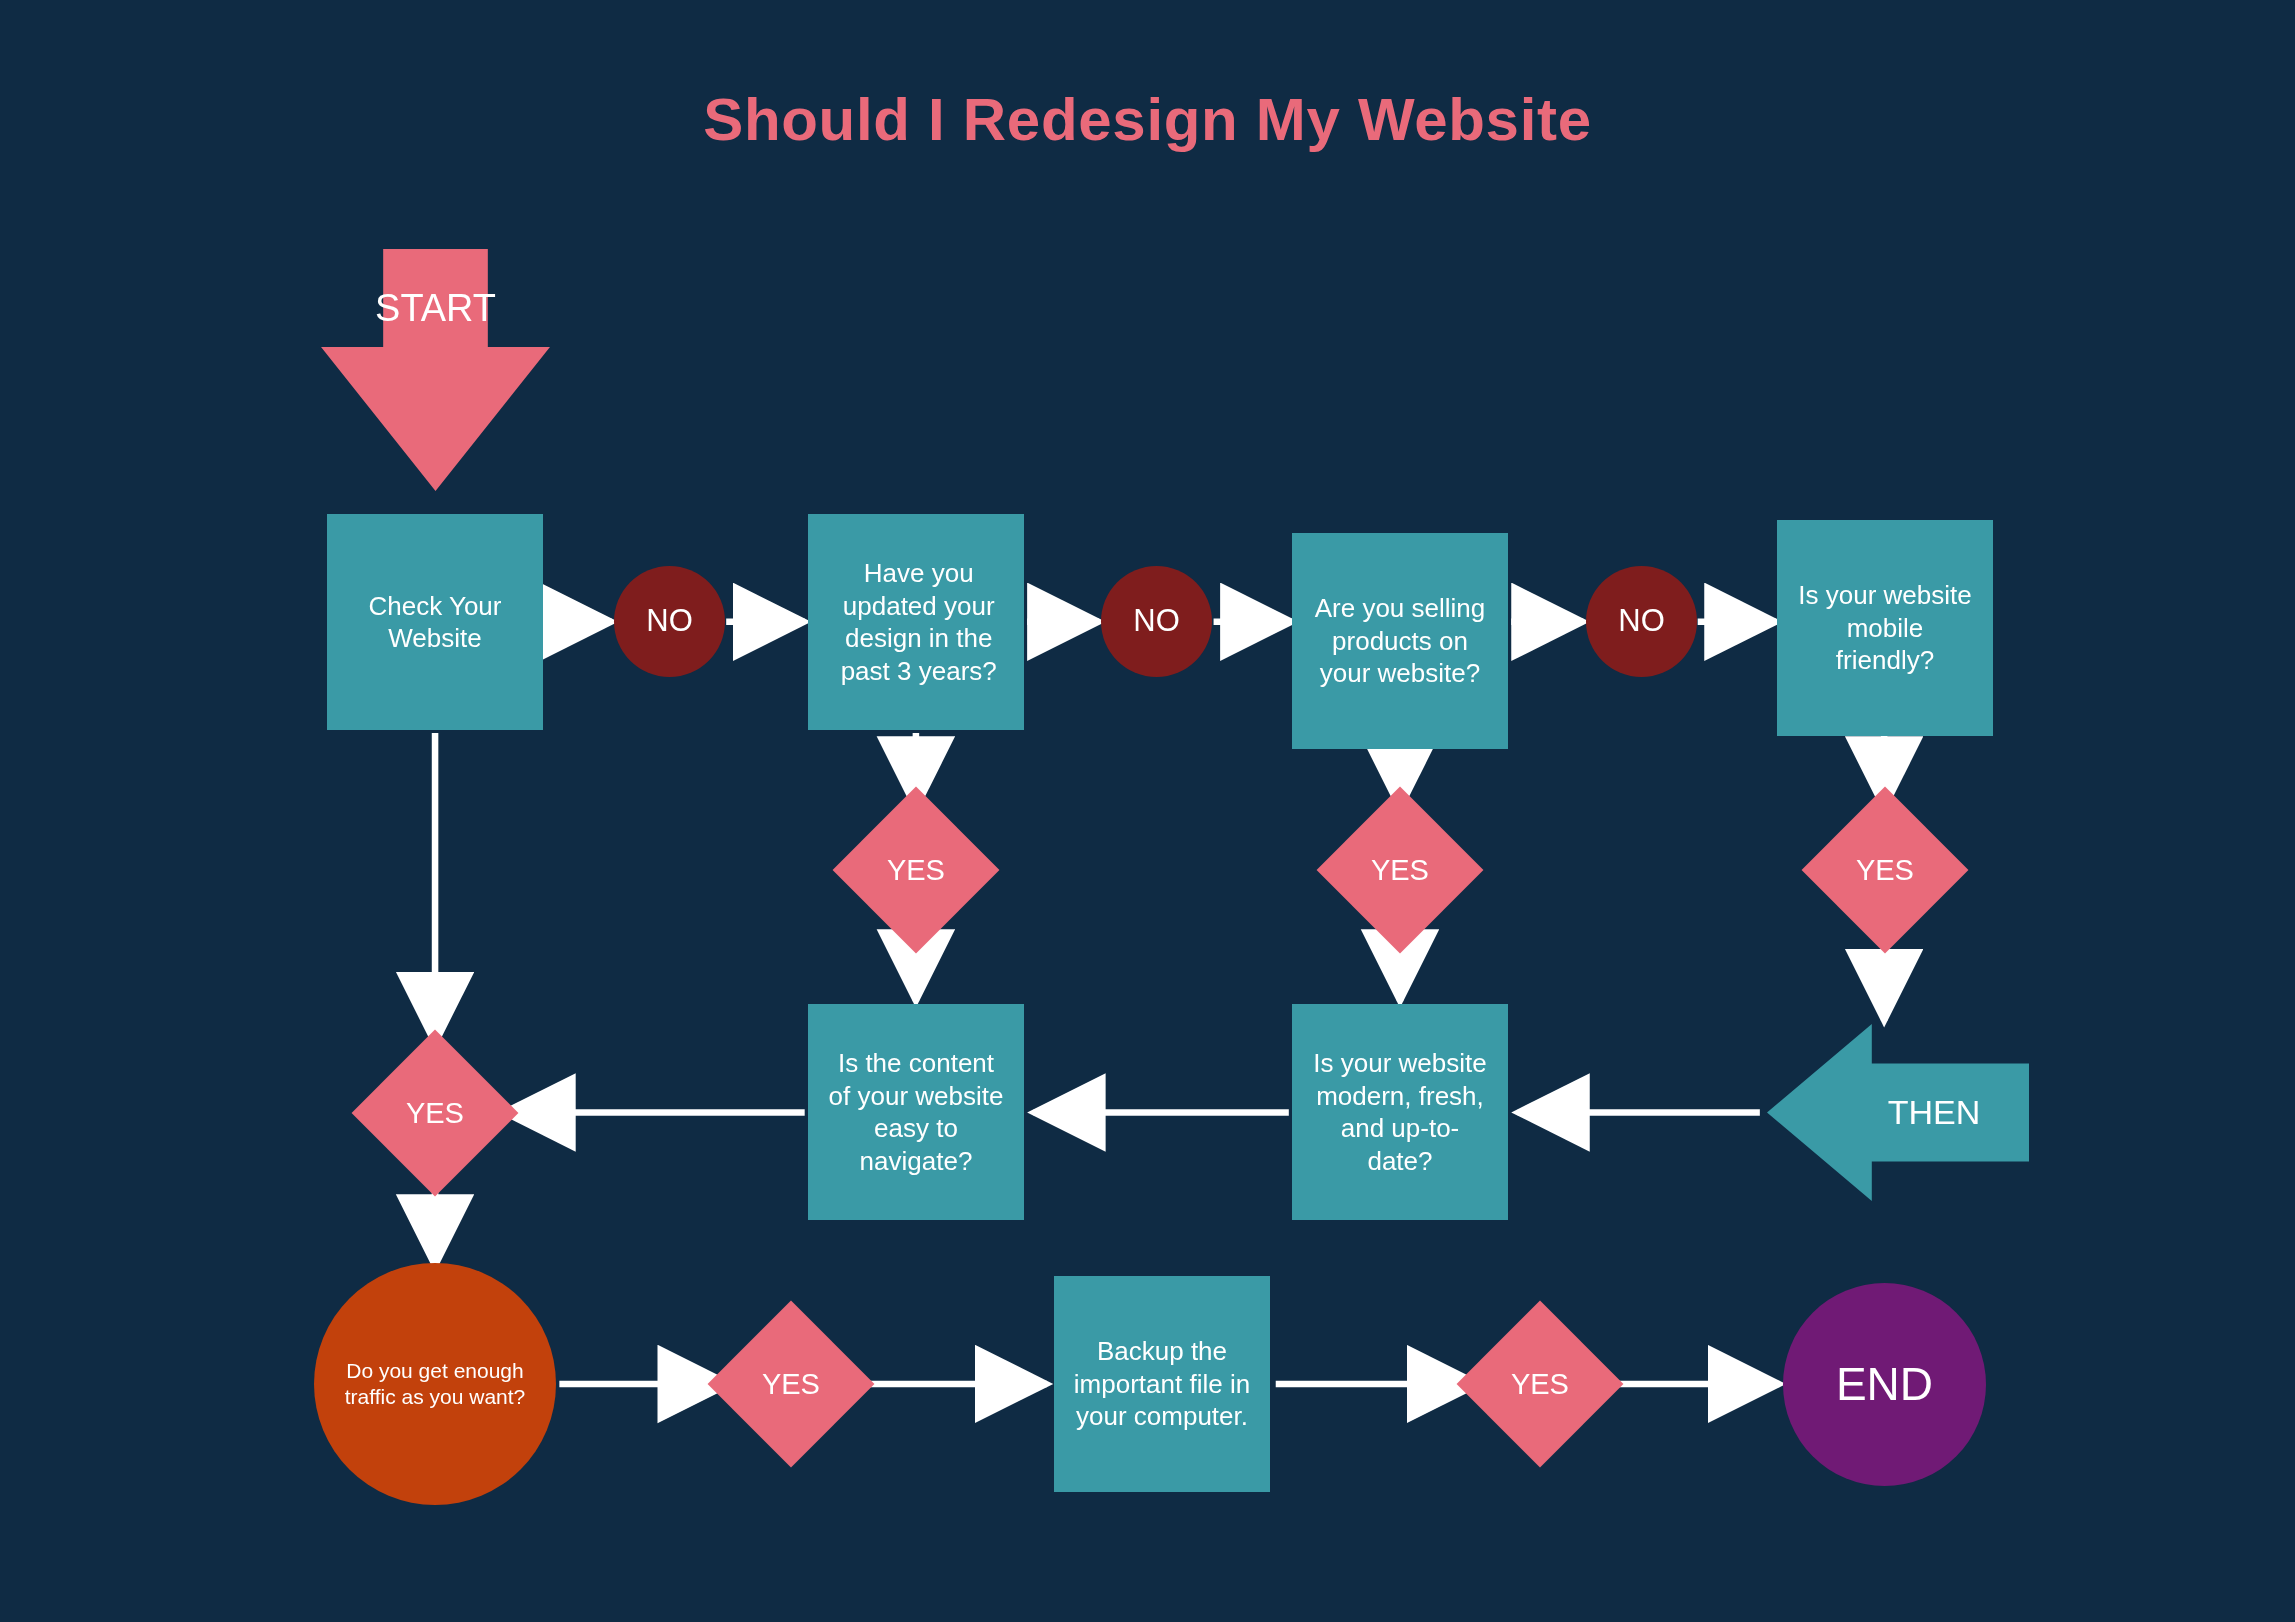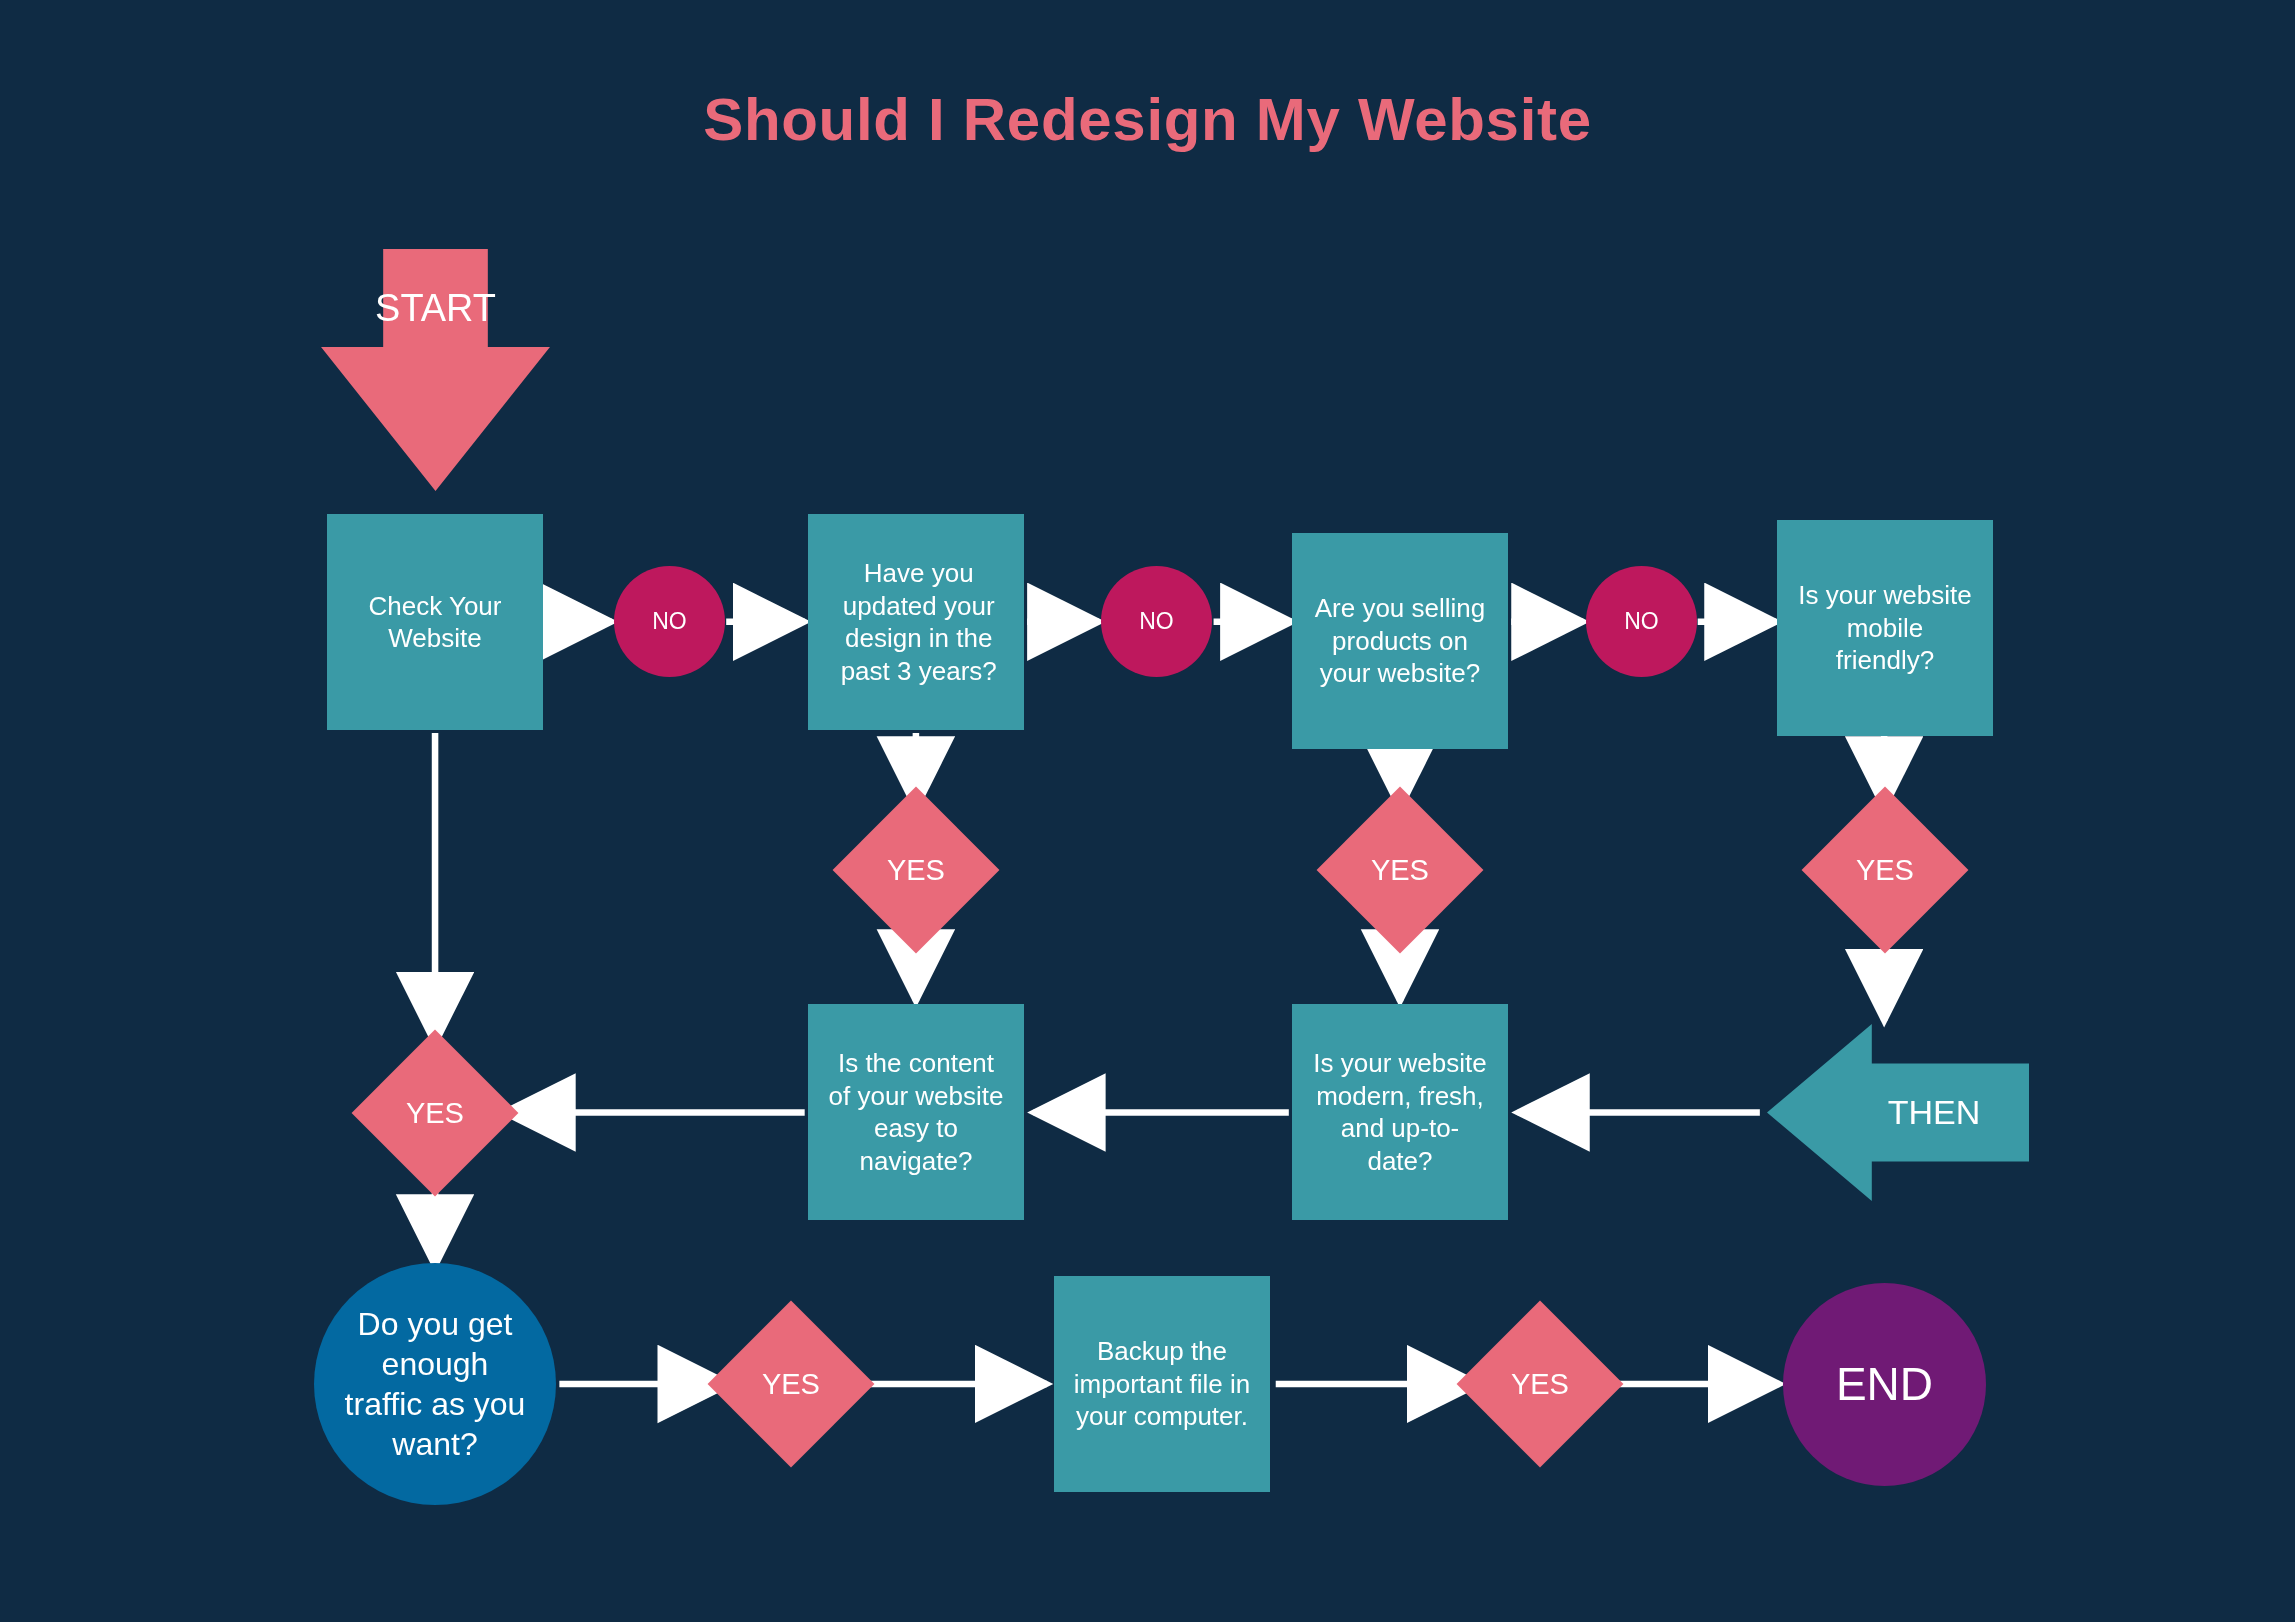--- a/index.html
+++ b/index.html
@@ -36,30 +36,30 @@
     background: #3a9aa6;
     width: 216px;
     height: 216px;
     font-size: 26px;
     padding: 19.6px;
   }
   .circle {
     border-radius: 50%;
   }
   .circle-no {
-    background: #be185d;
+    background: #7f1d1d;
     width: 111px;
     height: 111px;
-    font-size: 23px;
+    font-size: 31px;
   }
   .circle-traffic {
-    background: #0369a1;
+    background: #c2410c;
     width: 242px;
     height: 242px;
-    font-size: 32px;
+    font-size: 21px;
     padding: 26px;
   }
   .circle-end {
     background: #701a75;
     width: 203px;
     height: 203px;
     font-size: 46px;
   }
   .diamond {
     background: #e96a7a;

